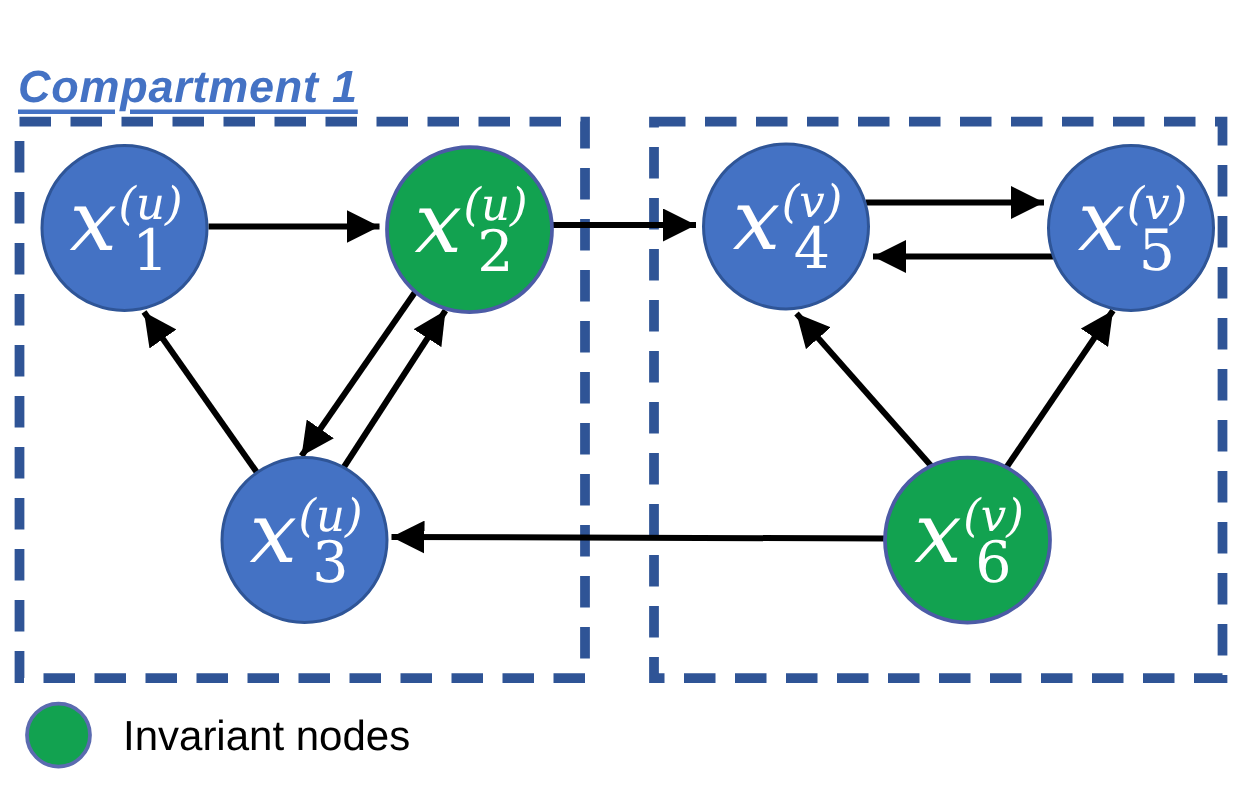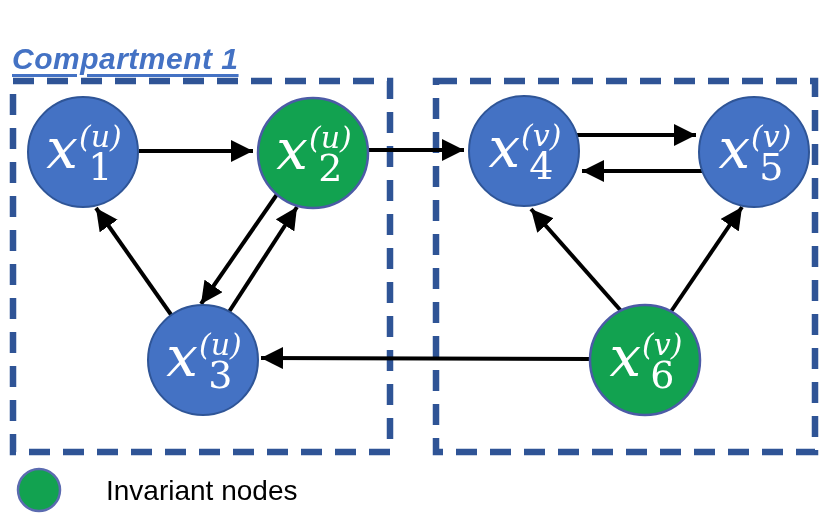--- a/index.html
+++ b/index.html
@@ -36,21 +36,21 @@
 
   #label-x1 { left:84px;  top:155px; }
   #label-x2 { left:314px; top:156px; }
   #label-x3 { left:204px; top:363px; }
   #label-x4 { left:525px; top:154px; }
   #label-x5 { left:755px; top:155px; }
   #label-x6 { left:646px; top:363px; }
 
   .legend-label {
     position:absolute; left:82px; top:475px;
-    font-size:28px; color:#000000; white-space:nowrap;margin-left:24px;
+    font-size:28px; color:#000000; white-space:nowrap;
   }
 </style>
 </head>
 <body>
 
 <div class="canvas">
 
   <svg width="831" height="529" viewBox="0 0 831 529">
     <defs>
       <marker id="arrow" viewBox="0 0 10 10" refX="10" refY="5" markerWidth="5.5" markerHeight="5.5" orient="auto-start-reverse">

